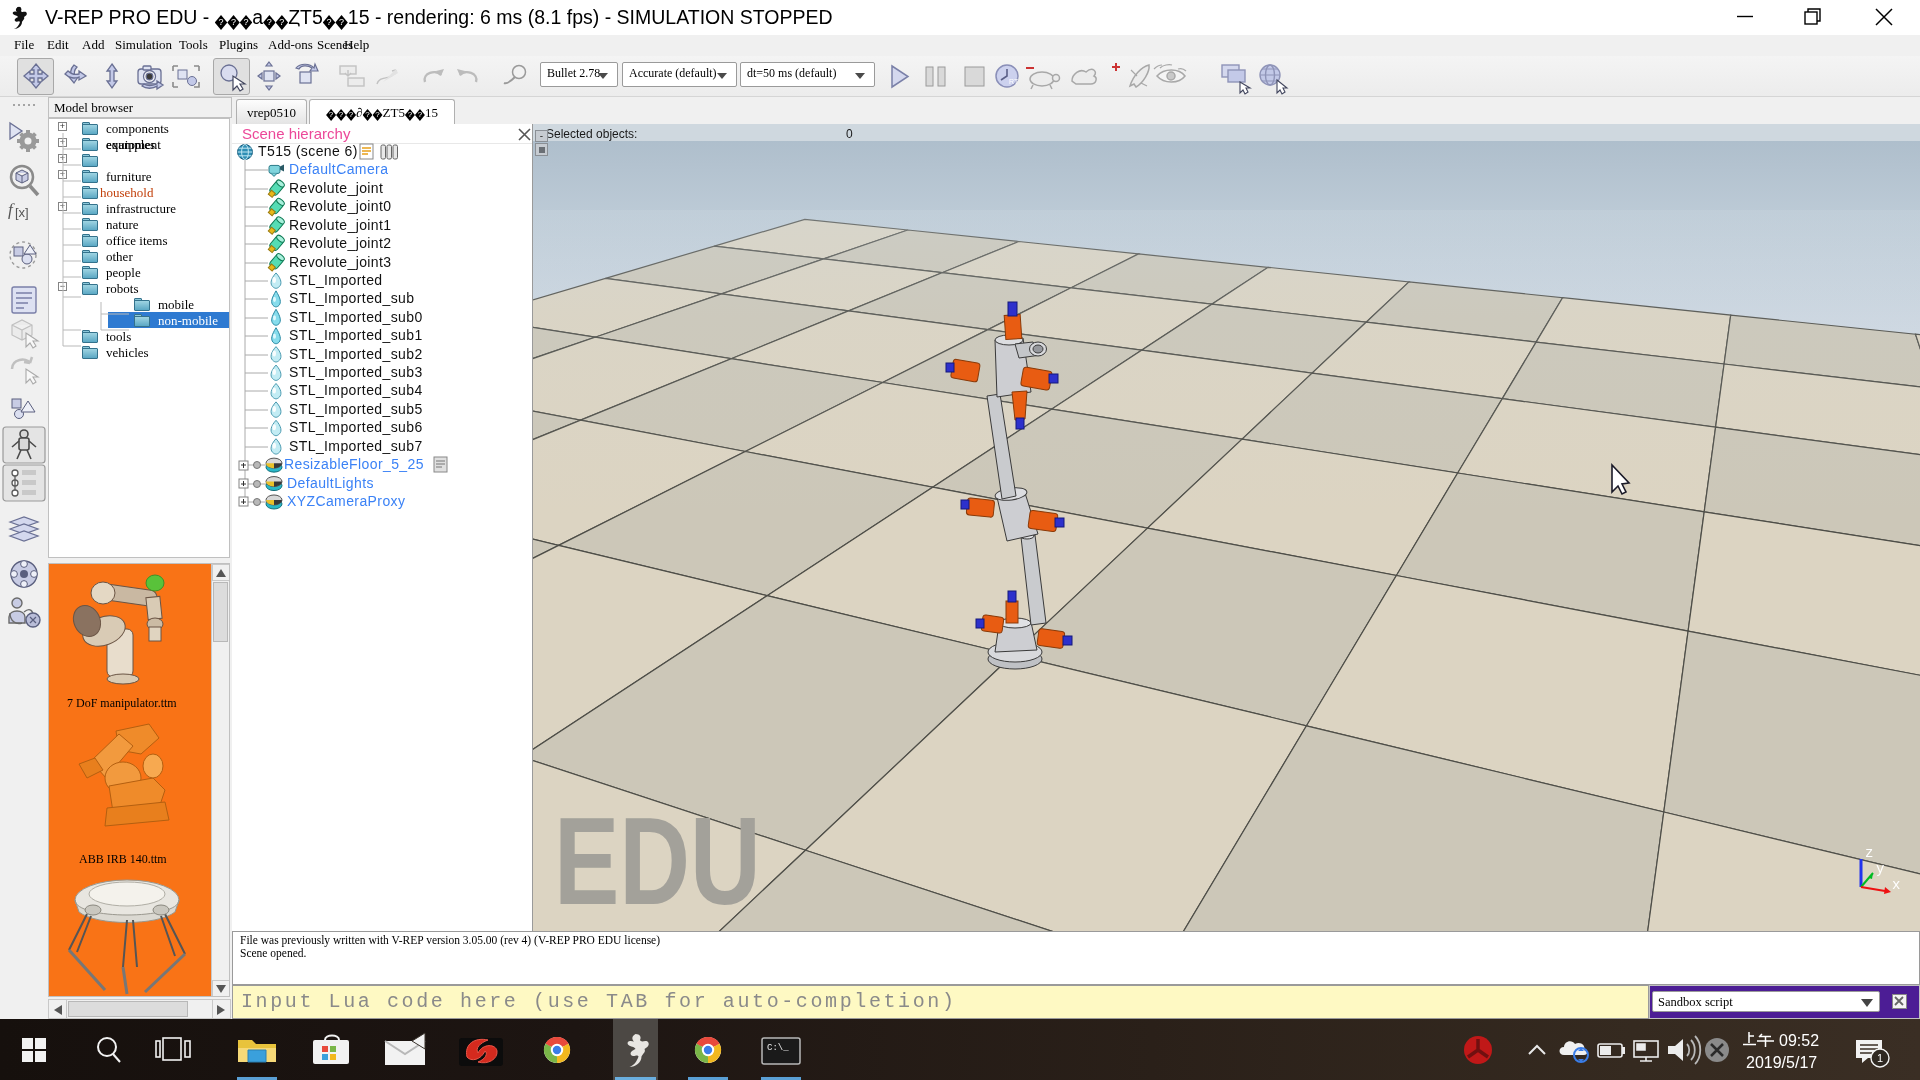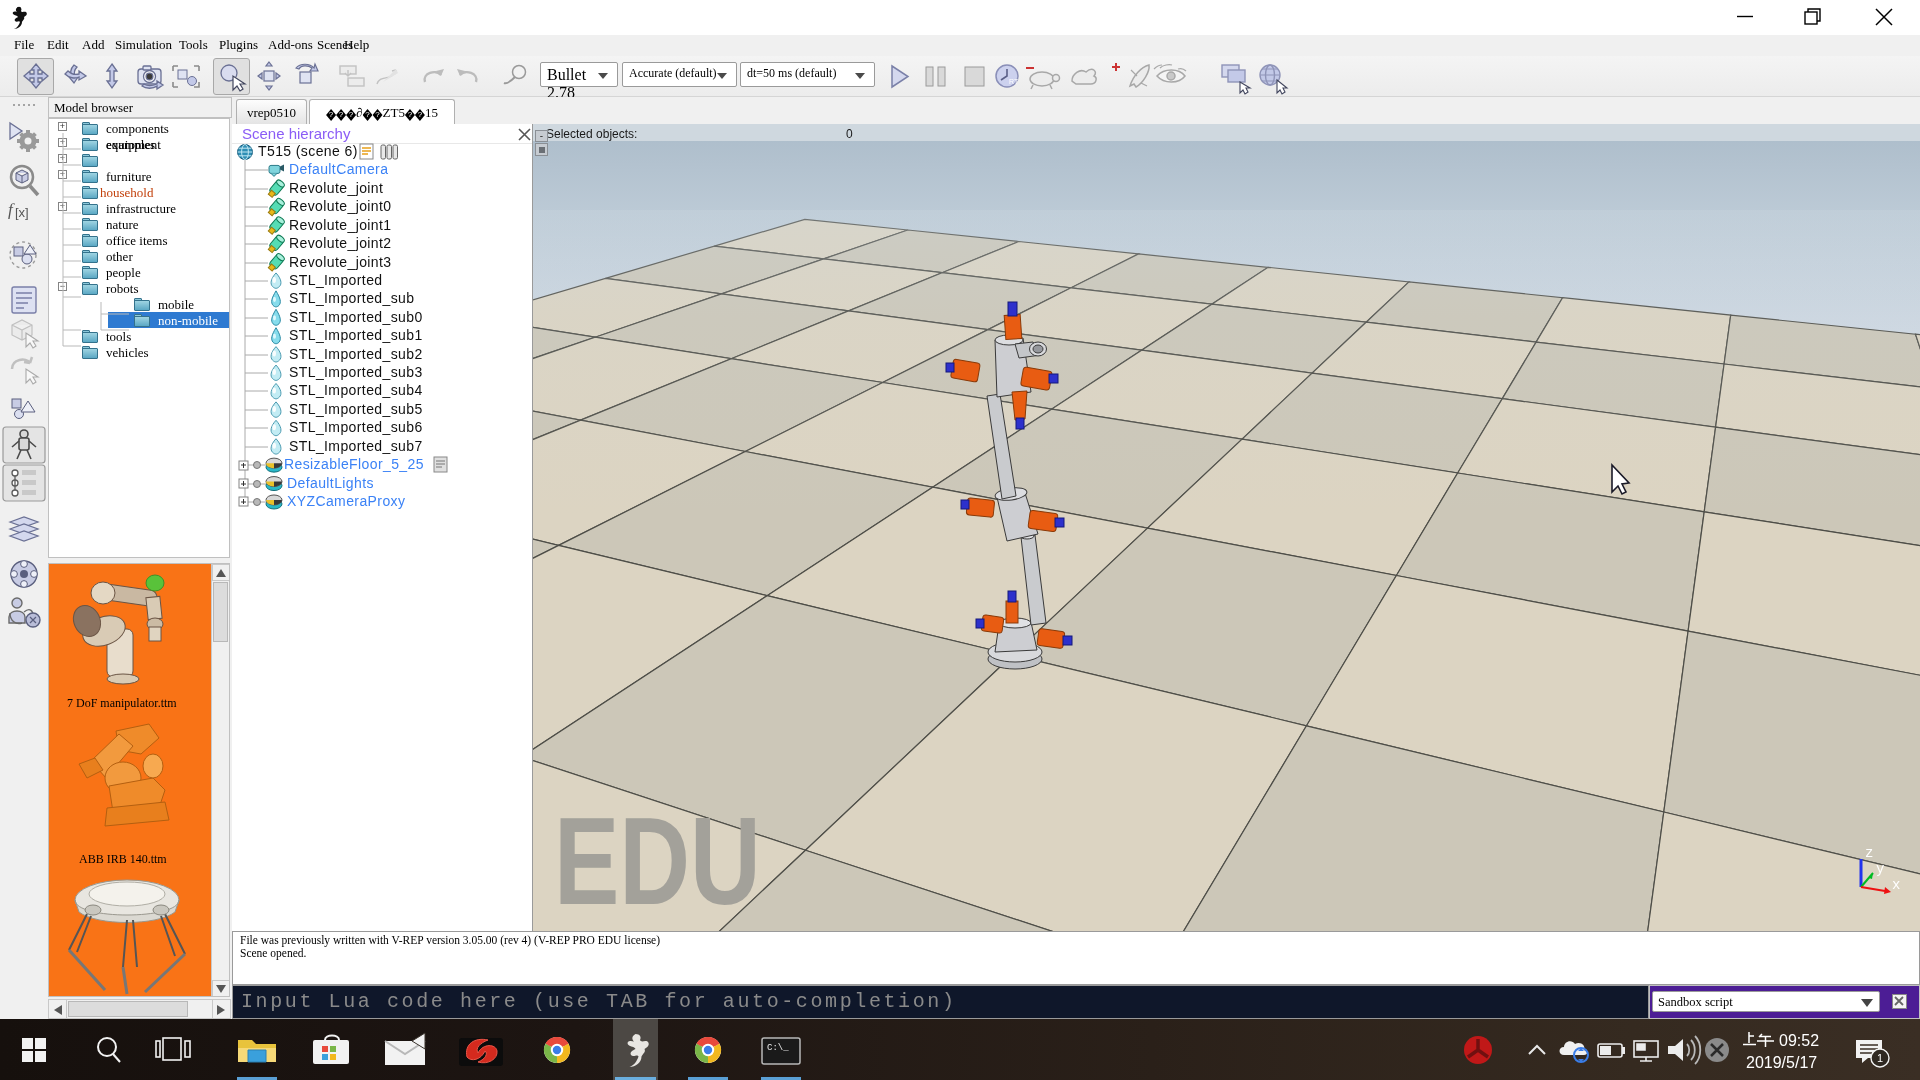--- a/index.html
+++ b/index.html
@@ -21,34 +21,35 @@
 .mbrow{position:absolute;left:0;height:16px;font-family:"Liberation Serif",serif;font-size:13px;color:#000;white-space:nowrap}
 .fold{position:absolute;width:17px;height:13px}
 .fold .back{position:absolute;left:0;top:2px;width:16px;height:11px;background:linear-gradient(#9fd4e2,#5ba8c4);border:1px solid #34728c;border-radius:1px}
 .fold .tab2{position:absolute;left:0;top:0px;width:8px;height:4px;background:#8cc8da;border:1px solid #34728c;border-radius:1px}
 .rch{display:inline-block;width:12.5px;height:15px;background:#000;clip-path:polygon(50% 0,100% 50%,50% 100%,0 50%);color:#fff;font-size:9px;line-height:15px;text-align:center;vertical-align:-1px;font-family:'Liberation Sans'}
 .tab .rch{width:10px;height:12px;line-height:12px;font-size:8px;vertical-align:0px}
 .pm{position:absolute;width:9px;height:9px;border:1px solid #848484;background:#fff;font-size:9px;line-height:7px;text-align:center;color:#333}
 #hierpanel{position:absolute;left:232px;top:124px;width:300px;height:807px;background:#fff;border-top:1px solid #b0b0b0}
 #tabbar{position:absolute;left:232px;top:97px;width:1688px;height:27px;background:#f0f0f0}
 .tab{position:absolute;top:2px;height:25px;border:1px solid #b0b0b0;border-bottom:none;border-radius:3px 3px 0 0;font-family:"Liberation Serif",serif;font-size:13px;text-align:center;padding-top:5px}
-#hierhead{position:absolute;left:232px;top:124px;width:300px;height:20px;background:#fff;border-bottom:1px solid #e8e8e8;font-size:15px;color:#8b5cf6;padding:1px 16px 0 10px}
+#hierhead{position:absolute;left:232px;top:124px;width:300px;height:20px;background:#fff;border-bottom:1px solid #e8e8e8;font-size:15px;color:#ec4899;padding:1px 16px 0 10px}
 .hrow{position:absolute;left:232px;height:18px;font-size:14px;letter-spacing:0.4px;color:#111;white-space:nowrap}
 .hrow.grey{color:#3b82f6}
 #viewport{position:absolute;left:532px;top:124px;width:1388px;height:807px;overflow:hidden;border-left:1px solid #9a9a9a}
 #statusbox{position:absolute;left:232px;top:931px;width:1688px;height:54px;background:#fff;border:1px solid #9a9a9a;font-family:"Liberation Serif",serif;font-size:11.5px;color:#000;padding:2px 0 0 7px;line-height:12.5px}
-#luarow{position:absolute;left:232px;top:985px;width:1417px;height:34px;background:#0f172a;border:1px solid #9a9a9a}
+#luarow{position:absolute;left:232px;top:985px;width:1417px;height:34px;background:#fef9c3;border:1px solid #9a9a9a}
 #luaright{position:absolute;left:1649px;top:985px;width:271px;height:34px;background:#4c1d95;border:1px solid #c0c0c0}
 #taskbar{position:absolute;left:0;top:1019px;width:1920px;height:61px;background:linear-gradient(90deg,#16100d 0%,#1d1512 30%,#2a2019 60%,#352a20 85%,#3a2e24 100%)}
 </style></head><body>
 <div id="titlebar">
  <svg class="abs" style="left:9px;top:5px" width="24" height="26" viewBox="0 0 24 26">
   <path d="M9 2 C7 3 6 5 8 7 C5 6 3 7 4 9 C6 11 8 10 9 12 C7 13 5 14 6 16 C8 18 10 15 11 17 C10 20 8 23 5 24 C9 24 13 21 13 17 C14 15 16 14 15 12 C17 11 19 9 17 7 C15 6 13 8 12 6 C13 4 12 2 9 2 Z" fill="#111"></path>
   <circle cx="10" cy="4" r="2.2" fill="#111"></circle>
  </svg>
+ <div id="titletext">V-REP PRO EDU - <span class="rch">?</span><span class="rch">?</span><span class="rch">?</span>a<span class="rch">?</span><span class="rch">?</span>ȤT5<span class="rch">?</span><span class="rch">?</span>15 - rendering: 6 ms (8.1 fps) - SIMULATION STOPPED</div>
  <svg class="abs" style="left:1730px;top:0px" width="190" height="35">
   <line x1="7" y1="16.5" x2="23" y2="16.5" stroke="#000" stroke-width="1.4"></line>
   <rect x="75" y="12" width="12" height="12" fill="none" stroke="#000" stroke-width="1.4"></rect>
   <path d="M78 12 V9 H90 V21 H87" fill="none" stroke="#000" stroke-width="1.4"></path>
   <path d="M146 9 L162 25 M162 9 L146 25" stroke="#000" stroke-width="1.5"></path>
  </svg>
 </div>
 <div id="menubar">
  <span style="left:14px">File</span>
     <span style="left:47px">Edit</span>
@@ -127,21 +128,21 @@
   <g stroke="#8f94b8" stroke-width="1.4" fill="#d4d8ee">
    <rect x="1222" y="9" width="17" height="12"></rect>
    <rect x="1228" y="14" width="17" height="12" fill="#c3c9e8"></rect>
    <path d="M1240 26 L1240 37 L1243 34 L1245 38 L1248 36 L1246 32 L1250 32 Z" fill="#fff" stroke="#42465e" stroke-width="1.1"></path>
    <circle cx="1270" cy="19" r="10" fill="#c3c9e8"></circle>
    <ellipse cx="1270" cy="19" rx="4.5" ry="10" fill="none"></ellipse>
    <path d="M1260 19 H1280 M1262 13 H1278 M1262 25 H1278" fill="none" stroke-width="1"></path>
    <path d="M1277 24 L1277 37 L1280 34 L1282 38 L1285 36 L1283 32 L1287 32 Z" fill="#fff" stroke="#42465e" stroke-width="1.1"></path>
   </g>
  </svg>
- <div class="combo" style="left:540px;width:78px;font-size:16px">Bullet 2.78</div>
+ <div class="combo" style="left:540px;width:78px;font-size:12px">Bullet 2.78</div>
  <div class="combo" style="left:622px;width:115px;font-size:12px">Accurate (default)</div>
  <div class="combo" style="left:740px;width:135px;font-size:12px">dt=50 ms (default)</div>
 </div>
 <div id="sidebar">
  <svg class="abs" style="left:0;top:0" width="48" height="922">
   <g fill="#8b8b8b">
    <circle cx="14" cy="8" r="1"></circle>
         <circle cx="19" cy="8" r="1"></circle>
         <circle cx="24" cy="8" r="1"></circle>
         <circle cx="29" cy="8" r="1"></circle>

